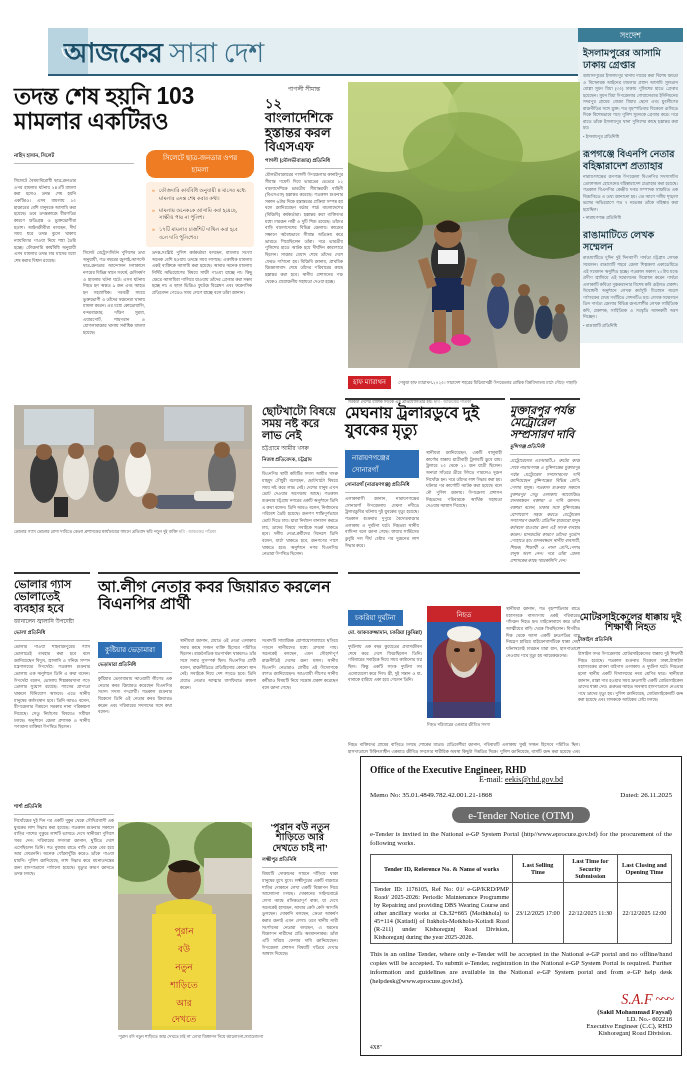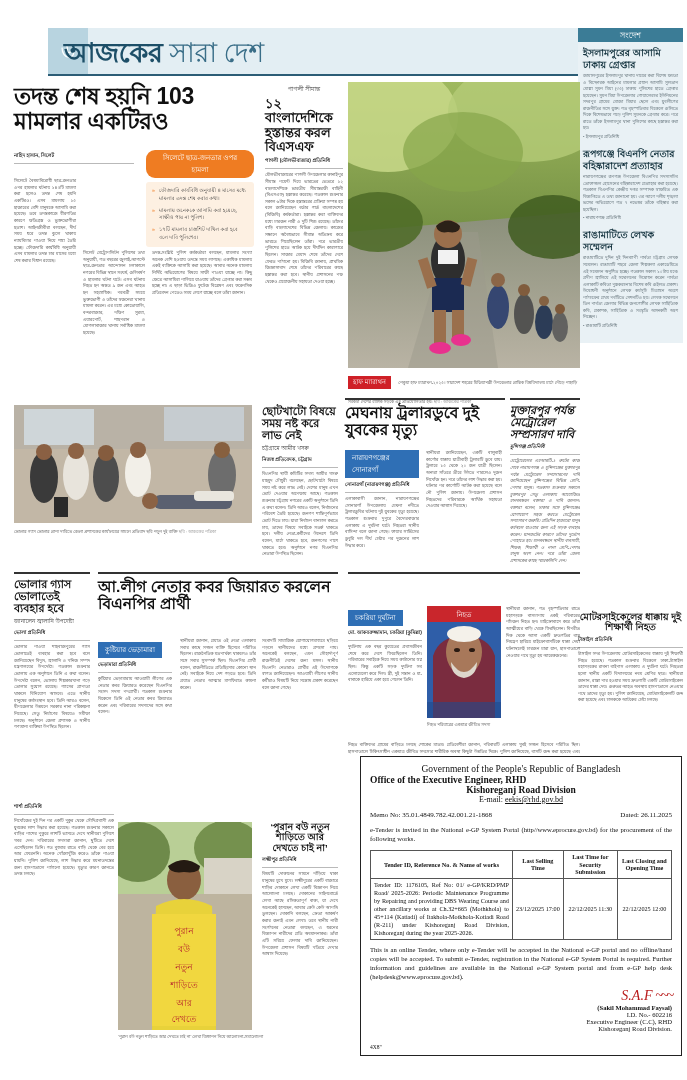--- a/index.html
+++ b/index.html
@@ -378,30 +378,31 @@
   <div class="cap" style="position:absolute; left:118px; top:1032px; width:236px;">‘পুরান বউ নতুন শাড়িতে আর দেখতে চাই না’ লেখা বিজ্ঞাপন নিয়ে আলোচনা-সমালোচনা</div>
 
   <div style="position:absolute; left:262px; top:822px; width:76px;">
     <div class="hl h-xs">‘পুরান বউ নতুন শাড়িতে আর দেখতে চাই না’</div>
     <div class="byline">লক্ষ্মীপুর প্রতিনিধি</div>
     <div class="hrule" style="margin:3px 0;"></div>
     <div class="body-col" style="height:196px; overflow:hidden;">বিষয়টি দোকানের সামনে দাঁড়িয়ে থাকা মানুষের মুখে মুখে। লক্ষ্মীপুরের একটি বাজারে শাড়ির দোকানে লেখা একটি বিজ্ঞাপন নিয়ে আলোচনা চলছে। দোকানের সাইনবোর্ডে লেখা আছে রসিকতাপূর্ণ বাক্য, যা দেখে অনেকেই হাসছেন, আবার কেউ কেউ আপত্তি তুলছেন। দোকানি বলছেন, ক্রেতা আকর্ষণ করার জন্যই এমন লেখা। তবে স্থানীয় নারী সংগঠনের নেতারা বলছেন, এ ধরনের বিজ্ঞাপন নারীদের প্রতি অবমাননাকর। তাঁরা এটি সরিয়ে ফেলার দাবি জানিয়েছেন। উপজেলা প্রশাসন বিষয়টি খতিয়ে দেখার আশ্বাস দিয়েছে।</div>
   </div>
 
   <div class="ad">
-    <div class="ad-g1">Government of the People's Republic of Bangladesh</div>
     <div class="ad-g2">Office of the Executive Engineer, RHD</div>
-    <div class="ad-g3">Kishoreganj Road Division</div>
     <div class="ad-g4">
       <span>E-mail:</span>
       <u>eekis@rhd.gov.bd</u>
     </div>
     <div class="ad-memo">
       <span>Memo No: 35.01.4849.782.42.001.21-1868</span>
       <span>Dated: 26.11.2025</span>
+    </div>
+    <div class="ad-pill-wrap">
+      <span class="ad-pill">e-Tender Notice (OTM)</span>
     </div>
     <div class="ad-intro">e-Tender is invited in the National e-GP System Portal (http//www.eprocure.gov.bd) for the procurement of the following works.</div>
 
     <table class="tt">
       <thead>
         <tr>
           <th style="width:48%;">Tender ID, Reference No. &amp; Name of works</th>
           <th style="width:16%;">Last Selling Time</th>
           <th style="width:18%;">Last Time for Security Submission</th>
           <th style="width:18%;">Last Closing and Opening Time</th>

